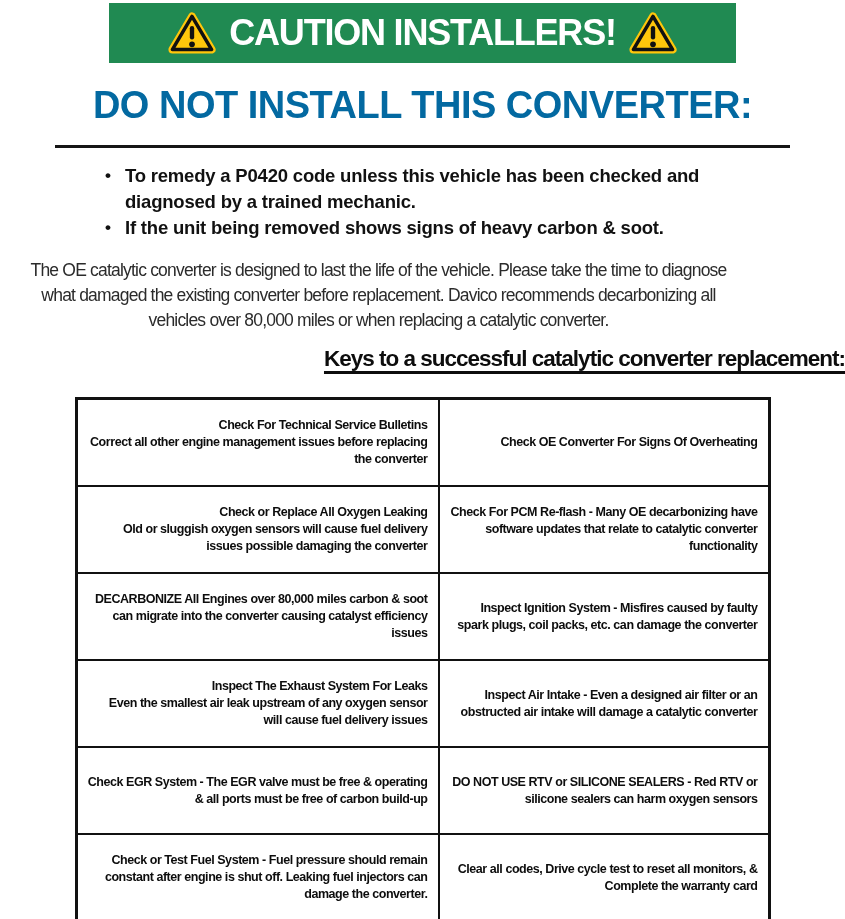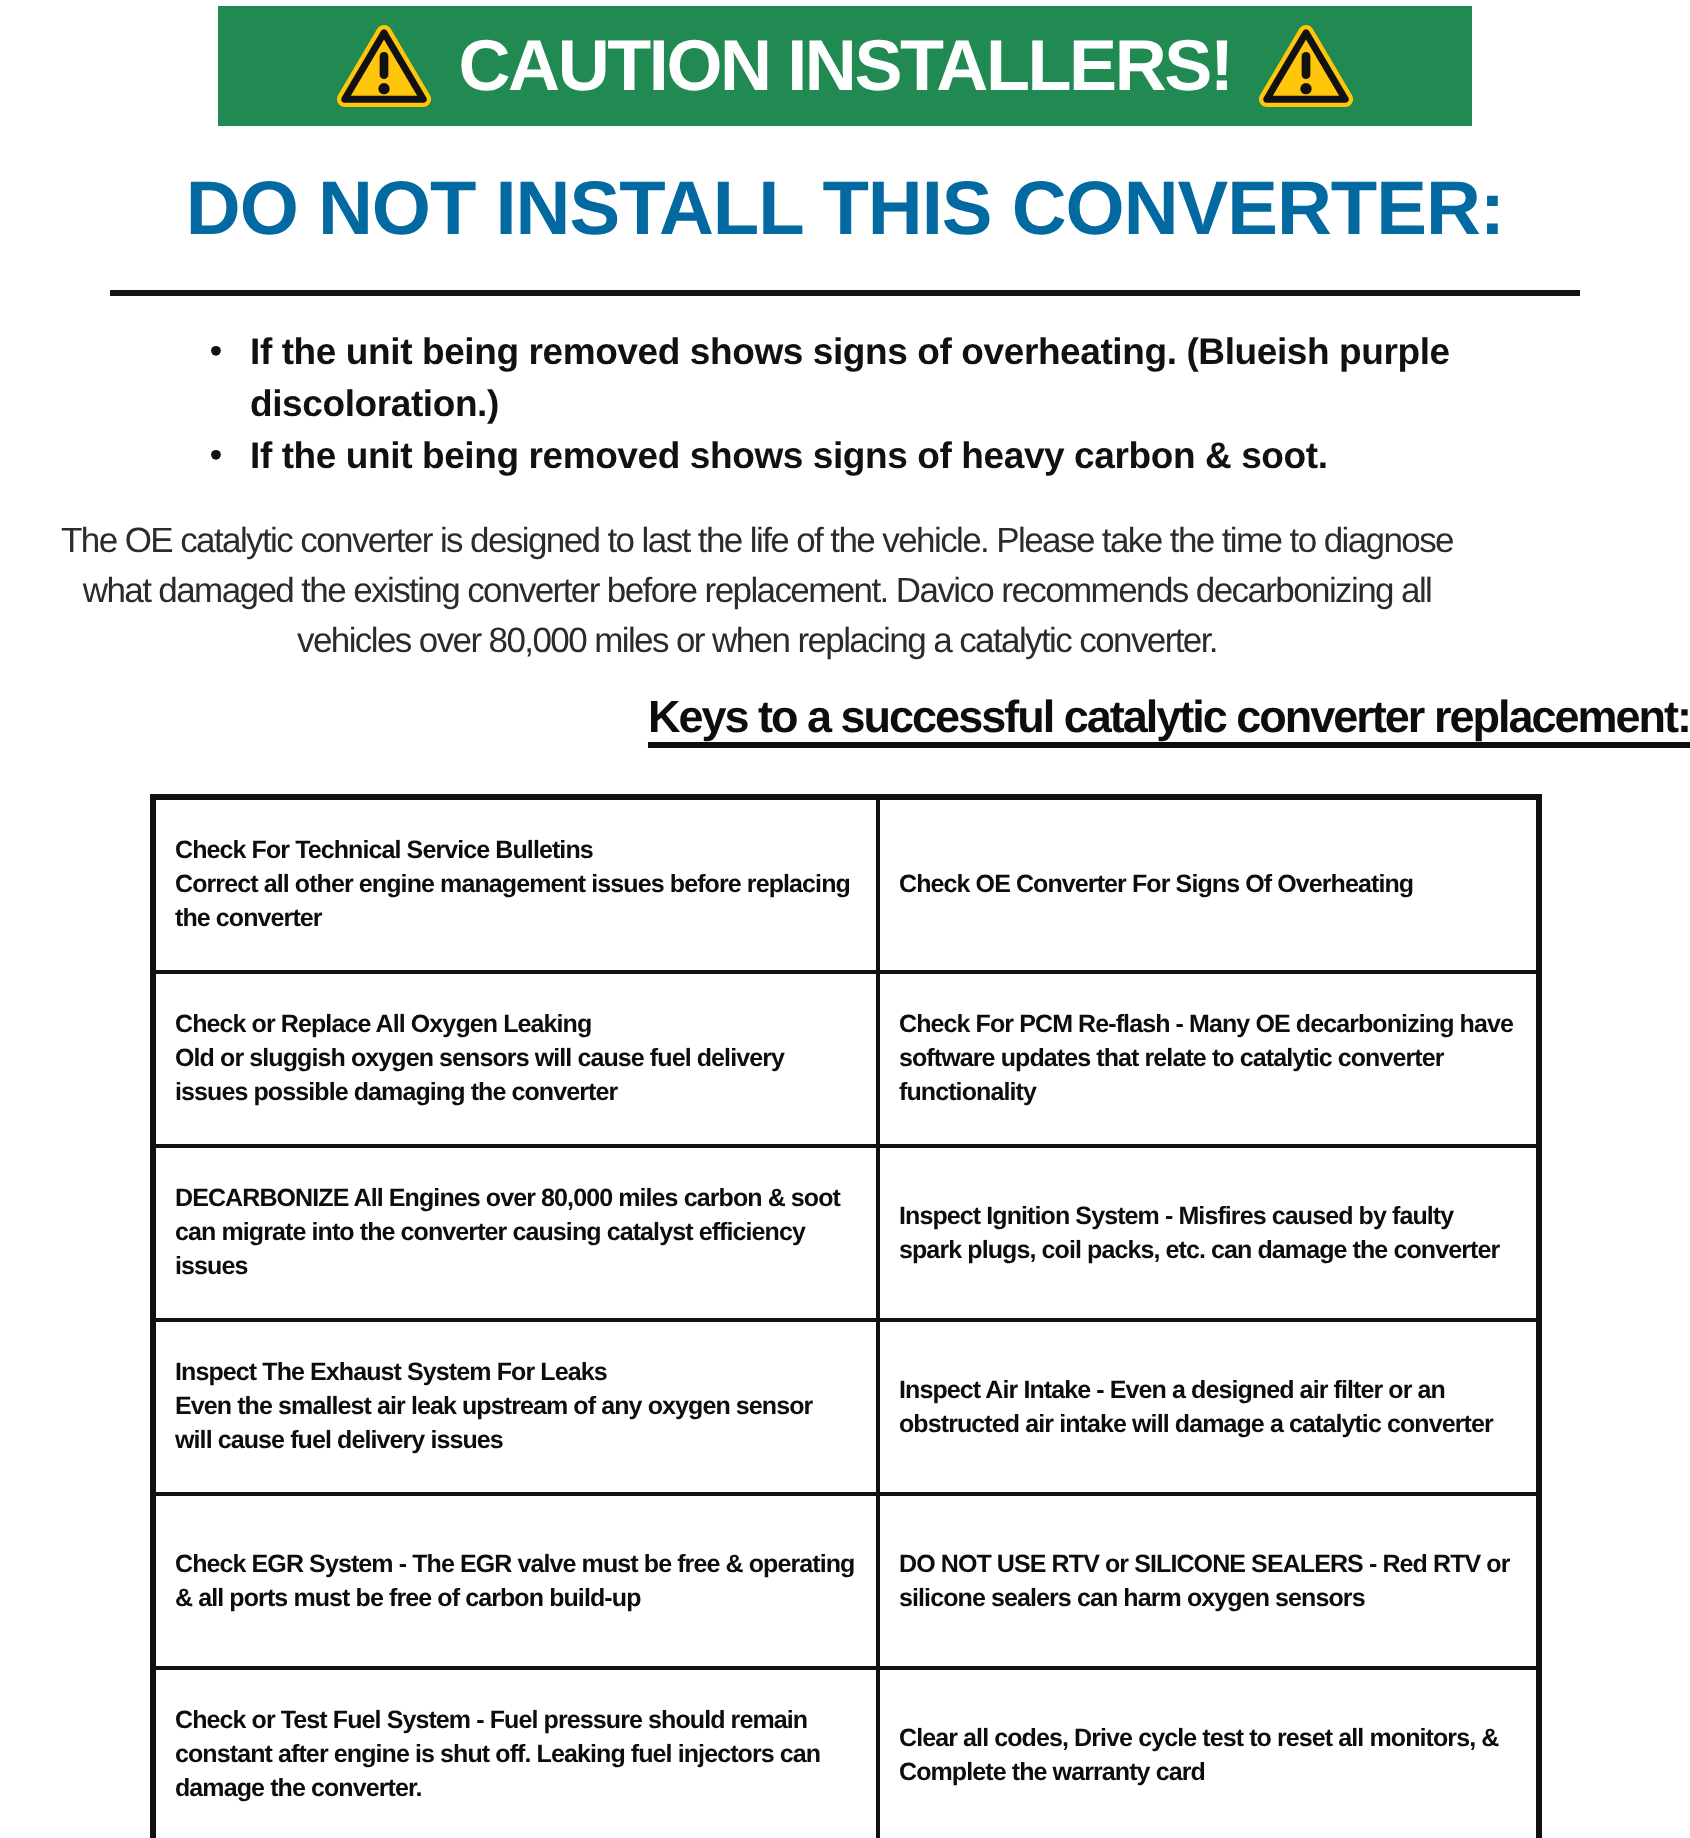--- a/index.html
+++ b/index.html
@@ -61,21 +61,21 @@
     font-size:22.5px;font-weight:bold;letter-spacing:-1px;color:#0d0d0d;
     text-decoration:underline;text-underline-offset:5px;text-decoration-thickness:2.5px;
   }
 
   
   .keys-table{
     width:696px;margin:25px auto 0;border-collapse:collapse;
     border:3px solid #111;table-layout:fixed;
   }
   .keys-table td{
-    border:2px solid #111;vertical-align:middle;text-align:left;
+    border:2px solid #111;vertical-align:middle;text-align:right;
     height:77px;padding:4px 10px;
     font-size:12.5px;font-weight:bold;letter-spacing:-0.45px;line-height:17px;
     white-space:pre-line;color:#0d0d0d;
   }
   .keys-table td.col-left{width:340px;}
 </style>
 </head>
 <body>
 
 <div class="page">
@@ -94,22 +94,22 @@
       <rect x="50" y="34" width="10" height="31" rx="5" fill="#111111"></rect>
       <circle cx="55" cy="76" r="6.5" fill="#111111"></circle>
     </svg>
   </div>
 
   <h1 class="headline">DO NOT INSTALL THIS CONVERTER:</h1>
 
   <hr class="divider">
 
   <ul class="warnings">
-    <li>If the unit being removed shows signs of overheating. (Blueish purple
-discoloration.)</li>
+    <li>To remedy a P0420 code unless this vehicle has been checked and
+diagnosed by a trained mechanic.</li>
     <li>If the unit being removed shows signs of heavy carbon &amp; soot.</li>
   </ul>
 
   <p class="intro">The OE catalytic converter is designed to last the life of the vehicle. Please take the time to diagnose
 what damaged the existing converter before replacement. Davico recommends decarbonizing all
 vehicles over 80,000 miles or when replacing a catalytic converter.</p>
 
   <h2 class="keys-heading">Keys to a successful catalytic converter replacement:</h2>
 
   <table class="keys-table">

